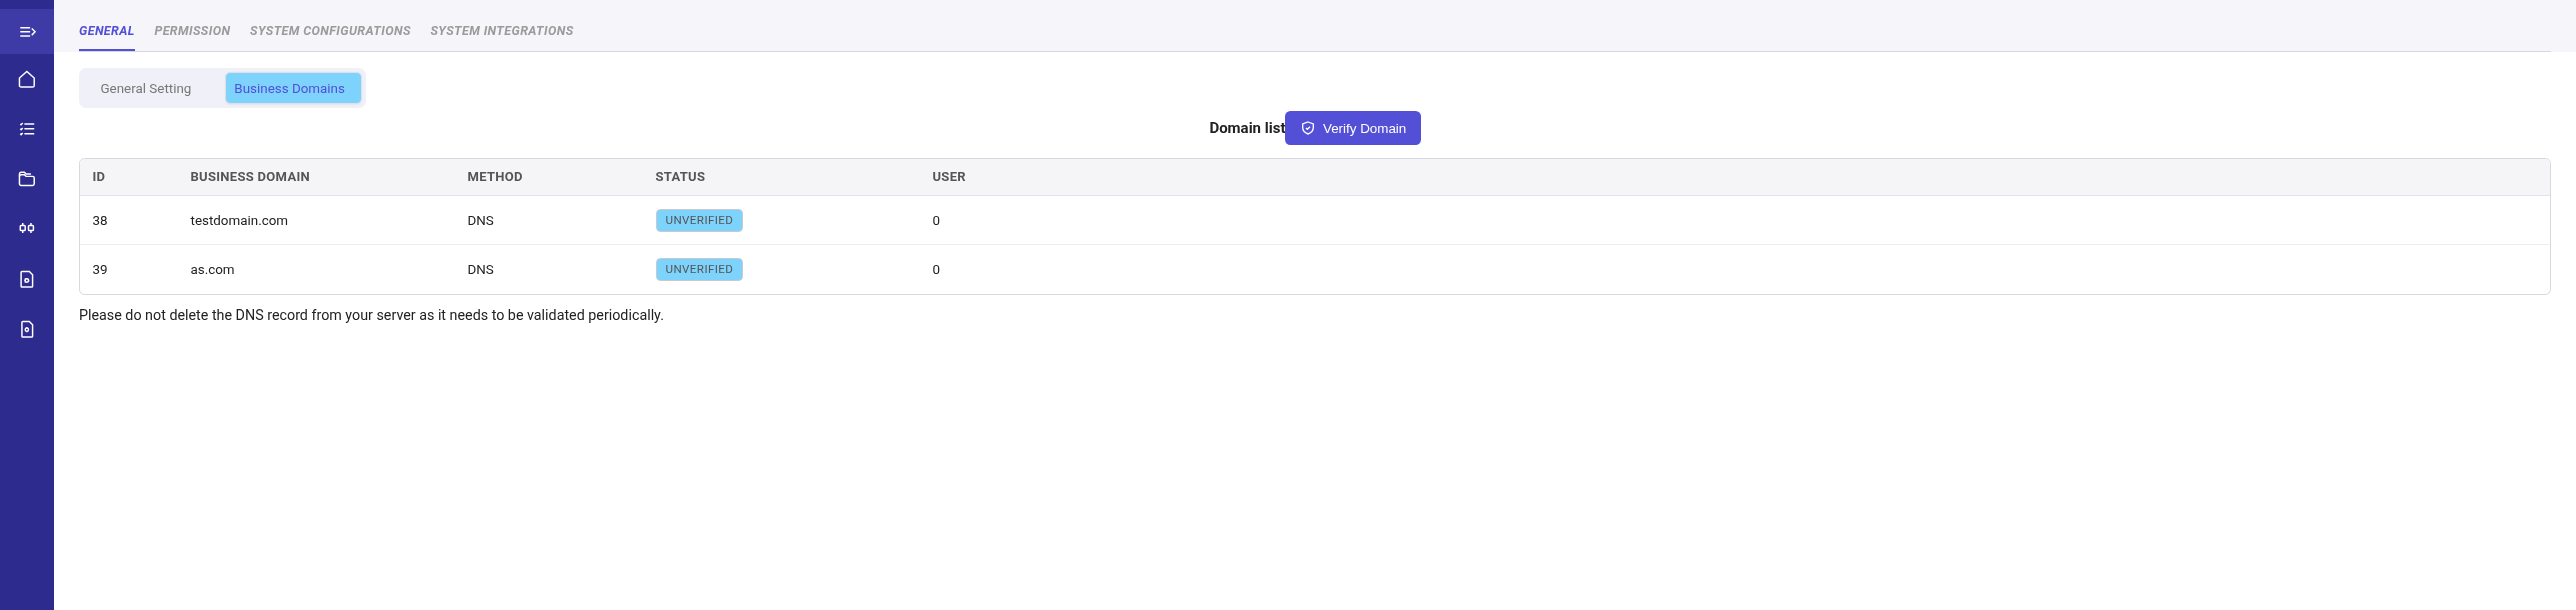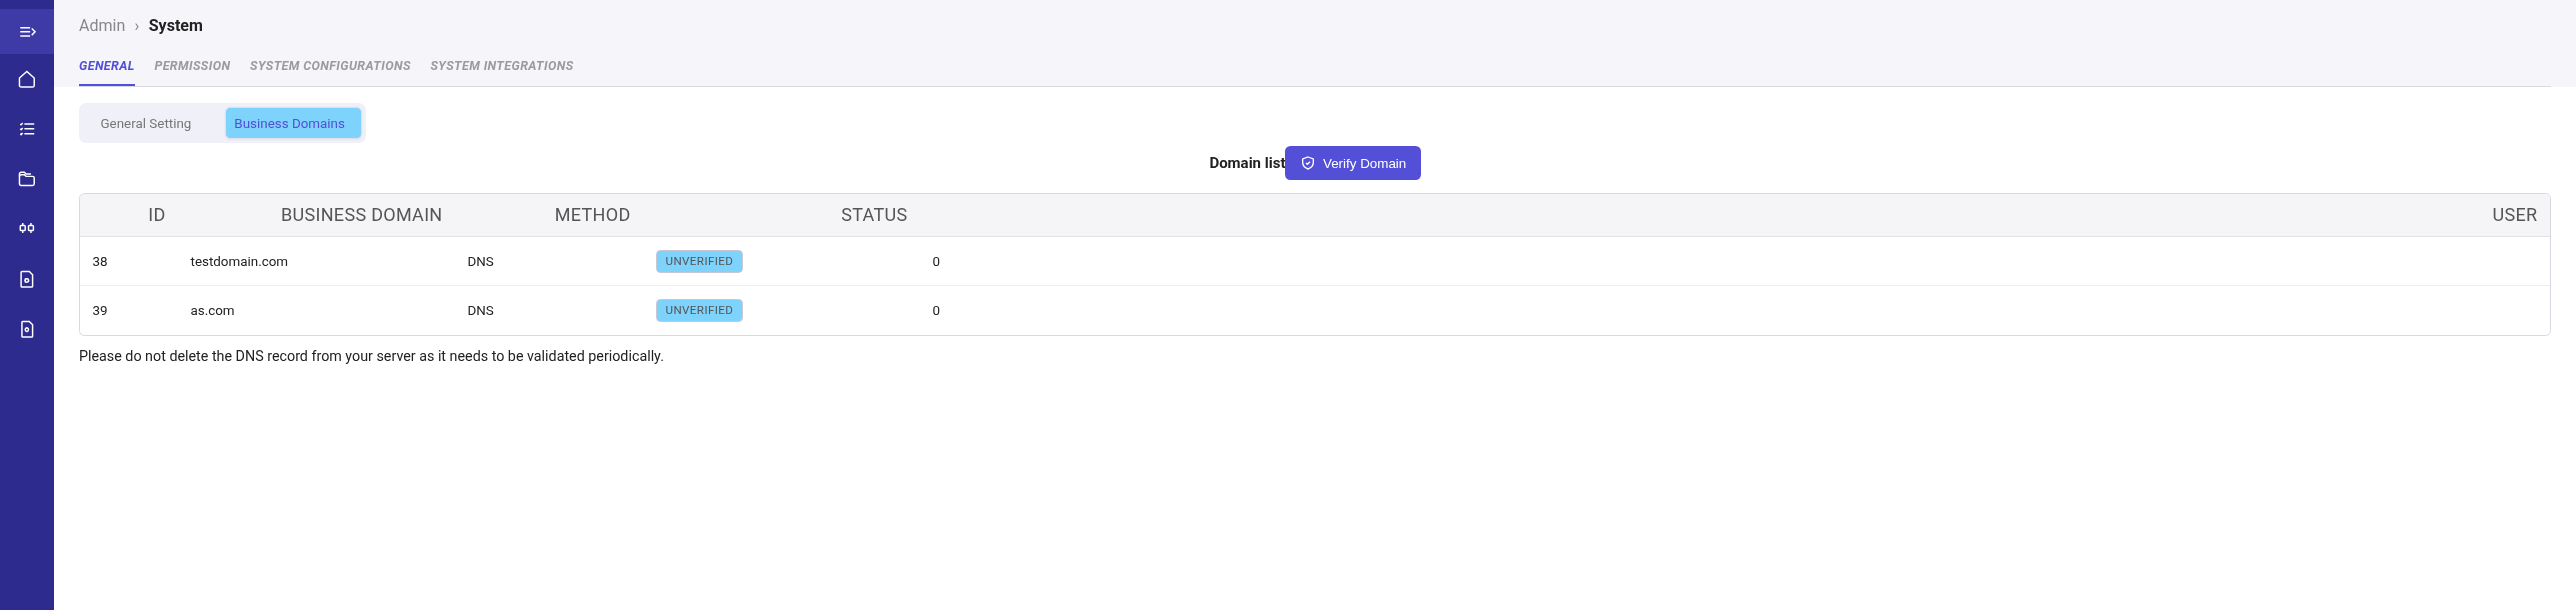--- a/index.html
+++ b/index.html
@@ -117,24 +117,24 @@
     .table {
       width: 100%;
       border: 0.9px solid #d8d8e0;
       border-radius: 5.4px;
       overflow: hidden;
       border-collapse: separate;
       border-spacing: 0;
     }
     .table thead th {
       background: #f5f5f7;
-      text-align: right;
+      text-align: left;
       padding: 10.7px 12.5px;
-      font-size: 18px;
-      font-weight: 400;
+      font-size: 13px;
+      font-weight: 700;
       color: #555;
       letter-spacing: 0.3px;
       border-bottom: 0.9px solid #e2e2ea;
     }
     .table tbody td {
       padding: 12.5px 12.5px;
       font-size: 13.4px;
       color: #222;
       border-top: 0.9px solid #eee;
     }
@@ -203,25 +203,20 @@
       <svg viewBox="0 0 24 24">
           <path d="M7 3h8l4 4v14a1 1 0 0 1-1 1H7a1 1 0 0 1-1-1V4a1 1 0 0 1 1-1z"></path>
           <circle cx="12" cy="13" r="2"></circle>
           <path d="M12 11v-1M12 16v-1"></path>
         </svg>
     </div>
   </nav>
 
   <div class="main">
     <div class="header">
-      <div class="breadcrumb">
-        <span>Admin</span>
-        <span class="sep">›</span>
-        <span class="current">System</span>
-      </div>
       <div class="tabs">
         <div class="tab active">GENERAL</div>
         <div class="tab">PERMISSION</div>
         <div class="tab">SYSTEM CONFIGURATIONS</div>
         <div class="tab">SYSTEM INTEGRATIONS</div>
       </div>
     </div>
 
     <div class="content">
       <div class="pillbar">

